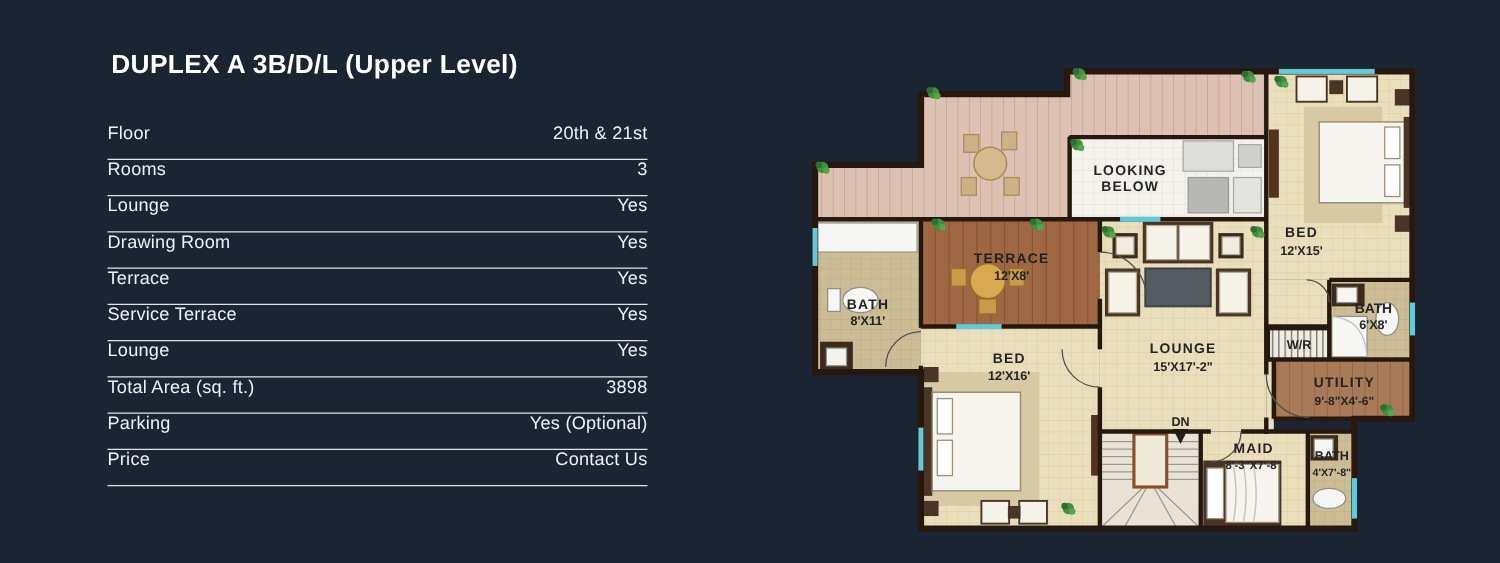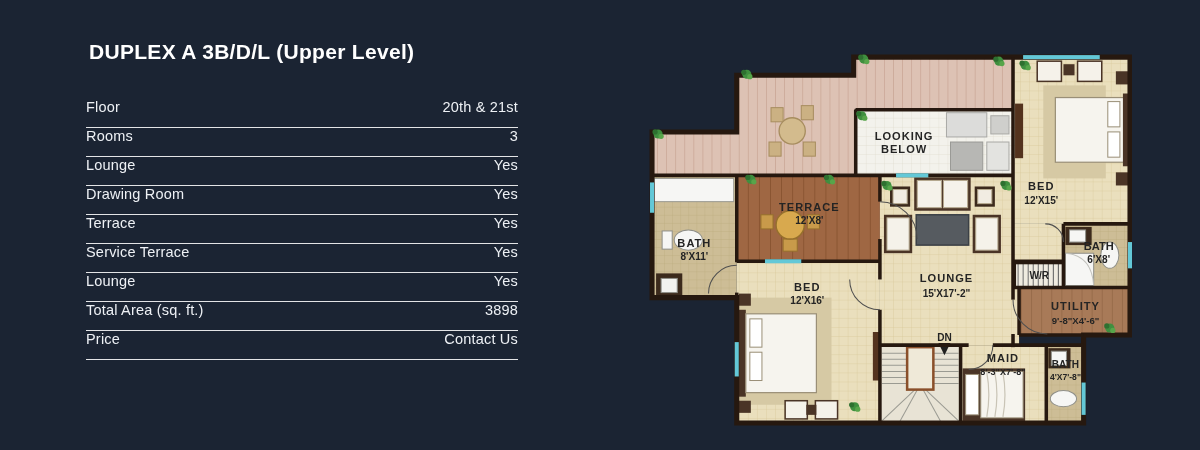--- a/index.html
+++ b/index.html
@@ -65,20 +65,24 @@
   <div class="spec-row">
     <span class="lbl">Lounge</span>
     <span class="val">Yes</span>
   </div>
 
   <div class="spec-row">
     <span class="lbl">Total Area (sq. ft.)</span>
     <span class="val">3898</span>
   </div>
 
+  <div class="spec-row">
+    <span class="lbl">Parking</span>
+    <span class="val">Yes (Optional)</span>
+  </div>
 
   <div class="spec-row">
     <span class="lbl">Price</span>
     <span class="val">Contact Us</span>
   </div>
 </div>
 </div>
 
 <div class="plan-wrap">
 <svg viewBox="0 0 480 378" preserveAspectRatio="none">

